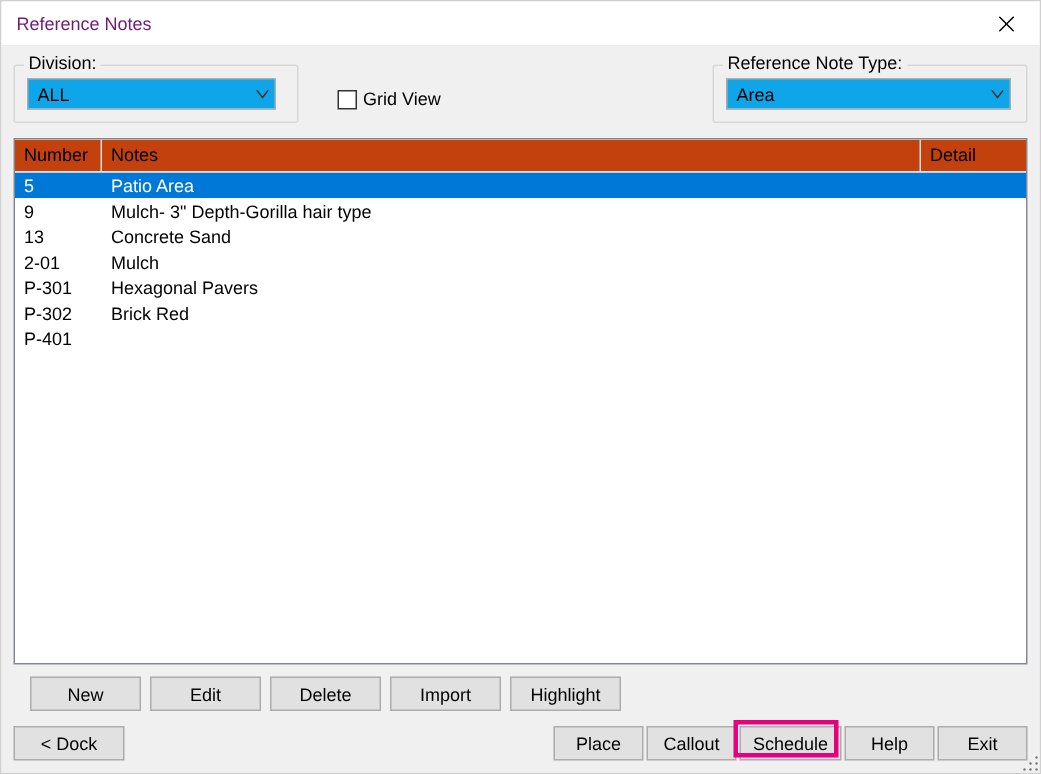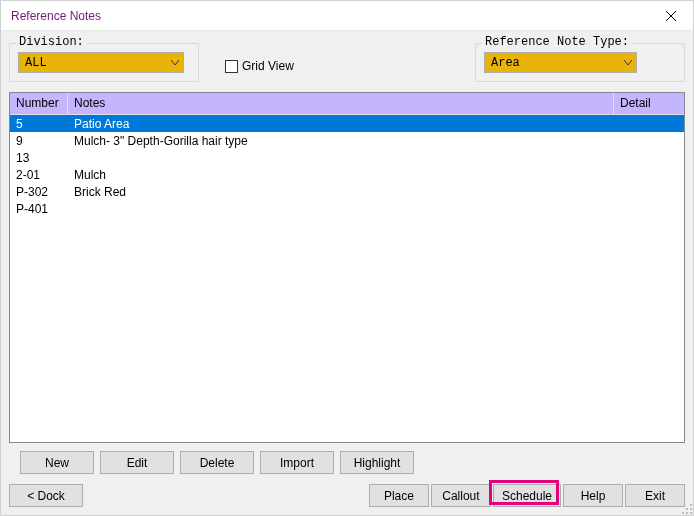--- a/index.html
+++ b/index.html
@@ -55,48 +55,47 @@
     display: flex;
     align-items: flex-end;
     gap: 20px;
   }
   .group {
     border: 1px solid #d8d8d8;
     border-radius: 2px;
     padding: 8px 8px 8px 8px;
     position: relative;
     margin-top: 6px;
-    font-family: Liberation Mono, monospace;
   }
   .group-label {
     position: absolute;
     top: -9px;
     left: 6px;
     background: #f0f0f0;
     padding: 0 3px;
     font-size: 12px;
   }
   .group.division { width: 190px; }
   .group.reftype { width: 210px; margin-left: auto; }
   .select {
     width: 166px;
     height: 21px;
-    background: #eab308;
+    background: #0ea5e9;
     border: 1px solid #adadad;
     display: flex;
     align-items: center;
     padding: 0 4px 0 6px;
     font-size: 12px;
     cursor: default;
   }
   .select .caret {
     margin-left: auto;
   }
   .select .caret svg { width: 8px; height: 6px; display:block; }
-  .reftype .select { width: 153px; }
+  .reftype .select { width: 190px; }
   .gridview {
     display: flex;
     align-items: center;
     gap: 4px;
     margin-bottom: 9px;
     margin-left: 6px;
     justify-content: center;
   }
   .gridview .chk {
     width: 13px; height: 13px;
@@ -116,21 +115,21 @@
     display: flex;
     height: 22px;
     background: #fff;
     border-bottom: 1px solid #e0e0e0;
   }
   .th {
     border-right: 1px solid #e0e0e0;
     padding: 3px 6px 0 6px;
     font-size: 12px;
     color: #000;
-    background: #c4b5fd;
+    background: #c2410c;
   }
   .th.num { width: 58px; }
   .th.notes { flex: 1; }
   .th.detail { width: 70px; border-right: none; }
   .tbody { flex: 1; overflow: auto; }
   .tr {
     display: flex;
     height: 17px;
     align-items: center;
   }
@@ -240,25 +239,31 @@
             <div class="td notes">Patio Area</div>
             <div class="td detail"></div>
           </div>
           <div class="tr">
             <div class="td num">9</div>
             <div class="td notes">Mulch- 3" Depth-Gorilla hair type</div>
             <div class="td detail"></div>
           </div>
           <div class="tr">
             <div class="td num">13</div>
+            <div class="td notes">Concrete Sand</div>
             <div class="td detail"></div>
           </div>
           <div class="tr">
             <div class="td num">2-01</div>
             <div class="td notes">Mulch</div>
+            <div class="td detail"></div>
+          </div>
+          <div class="tr">
+            <div class="td num">P-301</div>
+            <div class="td notes">Hexagonal Pavers</div>
             <div class="td detail"></div>
           </div>
           <div class="tr">
             <div class="td num">P-302</div>
             <div class="td notes">Brick Red</div>
             <div class="td detail"></div>
           </div>
           <div class="tr">
             <div class="td num">P-401</div>
             <div class="td detail"></div>

